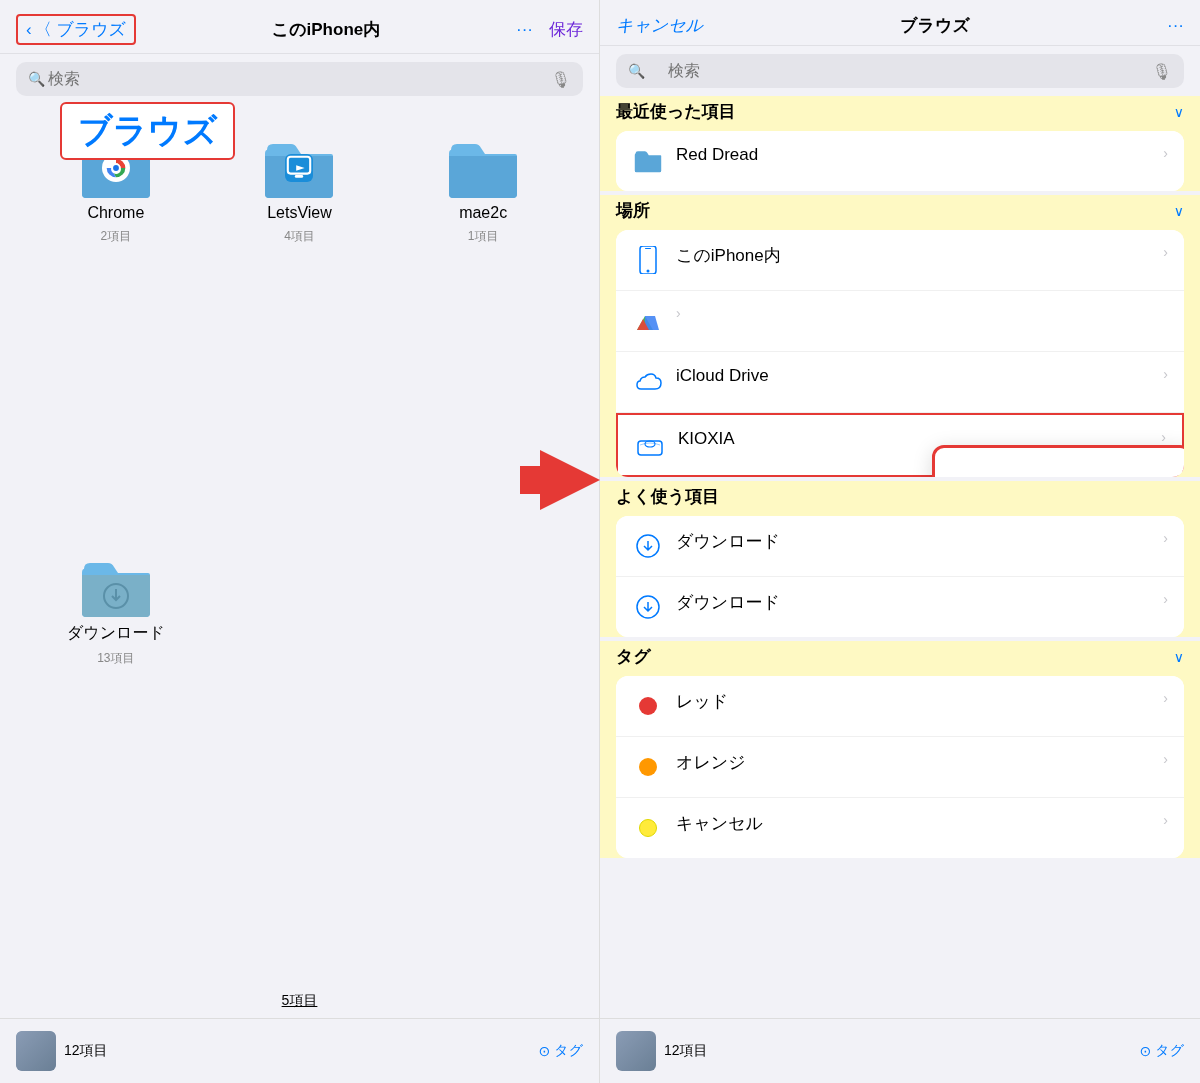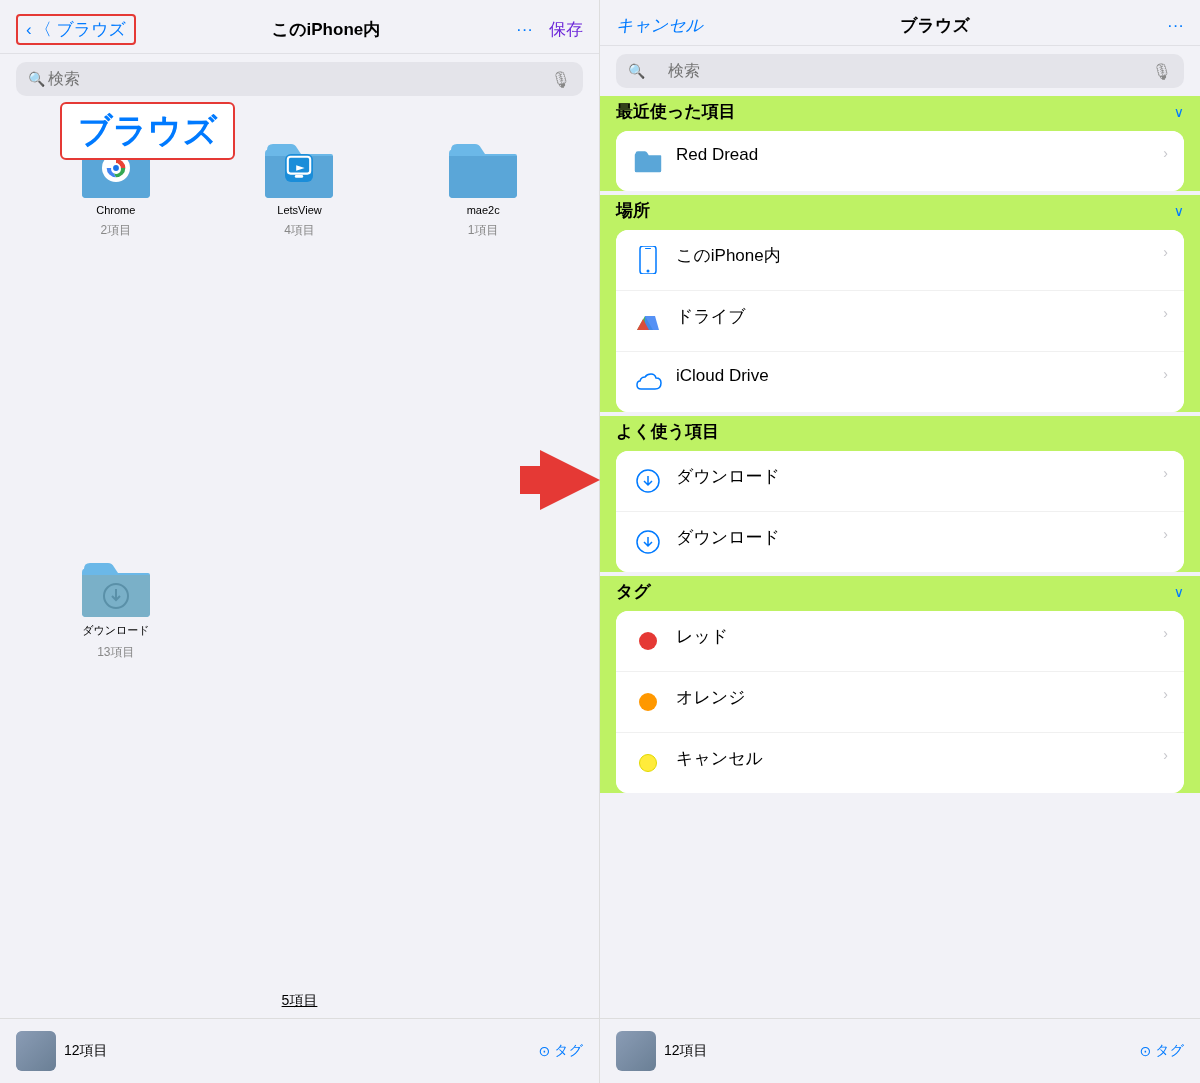--- a/index.html
+++ b/index.html
@@ -138,21 +138,21 @@
       height: 58px;
       position: relative;
     }
 
     .folder-icon svg {
       width: 72px;
       height: 58px;
     }
 
     .folder-name {
-      font-size: 11px;
+      font-size: 16px;
       color: #000;
       text-align: left;
     }
 
     .folder-count {
       font-size: 12px;
       color: #888;
       text-align: center;
     }
 
@@ -269,21 +269,21 @@
       background: transparent;
       border: none;
       outline: none;
       font-size: 16px;
       color: #888;
       width: 100%;
     }
 
     
     .section {
-      background: #bef264;
+      background: #fef9c3;
       padding: 12px 16px 4px;
     }
 
     .section-header {
       display: flex;
       align-items: center;
       justify-content: space-between;
       padding: 4px 0 8px;
     }
 
@@ -578,34 +578,58 @@
 
         <div class="list-item">
           <div class="list-item-icon">
             <svg width="26" height="26" viewBox="0 0 26 26">
               <path d="M13 3 L24 22 L2 22Z" fill="none" stroke-width="0"></path>
               <path d="M2 22 L10 8 L18 22Z" fill="#34a853" opacity="0.9"></path>
               <path d="M10 8 L20 8 L24 22 L10 22Z" fill="#4285f4" opacity="0.9"></path>
               <path d="M2 22 L14 22 L8 11Z" fill="#ea4335" opacity="0.9"></path>
             </svg>
           </div>
-          <span class="list-item-label">ドライブ</span>
           <span class="list-item-chevron">›</span>
         </div>
 
         <div class="list-item">
           <div class="list-item-icon">
             <svg width="30" height="22" viewBox="0 0 30 22">
               <path d="M22 18 Q28 18 28 12 Q28 7 23 7 Q22 3 18 3 Q14 3 12 6 Q8 6 7 10 Q4 10 4 14 Q4 18 8 18Z" fill="none" stroke="#007aff" stroke-width="1.5"></path>
             </svg>
           </div>
           <span class="list-item-label">iCloud Drive</span>
           <span class="list-item-chevron">›</span>
         </div>
 
+        <div class="list-item" style="border:2.5px solid #e53935;position:relative;">
+          <div class="list-item-icon">
+            <svg width="28" height="24" viewBox="0 0 28 24">
+              <rect x="2" y="8" width="24" height="14" rx="3" fill="none" stroke="#007aff" stroke-width="1.5"></rect>
+              <ellipse cx="14" cy="11" rx="5" ry="3" fill="none" stroke="#007aff" stroke-width="1.2"></ellipse>
+              <path d="M4 12 Q14 8 24 12" fill="none" stroke="#007aff" stroke-width="1" opacity="0.4"></path>
+            </svg>
+          </div>
+          <span class="list-item-label">KIOXIA</span>
+          <span class="list-item-chevron">›</span>
+
+          <div class="kioxia-popup">
+            <div class="kioxia-popup-header">
+              <div class="kioxia-popup-icon">
+                <svg width="52" height="44" viewBox="0 0 52 44">
+                  <rect x="4" y="14" width="44" height="26" rx="5" fill="none" stroke="#007aff" stroke-width="2.5"></rect>
+                  <ellipse cx="26" cy="20" rx="9" ry="5.5" fill="none" stroke="#007aff" stroke-width="2"></ellipse>
+                  <path d="M8 22 Q26 14 44 22" fill="none" stroke="#007aff" stroke-width="1.5" opacity="0.4"></path>
+                </svg>
+              </div>
+              <span class="kioxia-popup-name">KIOXIA</span>
+            </div>
+
+          </div>
+        </div>
       </div>
     </div>
 
     <div class="section section-pad">
       <div class="section-header">
         <span class="section-title">よく使う項目</span>
       </div>
       <div class="list-card">
         <div class="list-item">
           <div class="list-item-icon">

